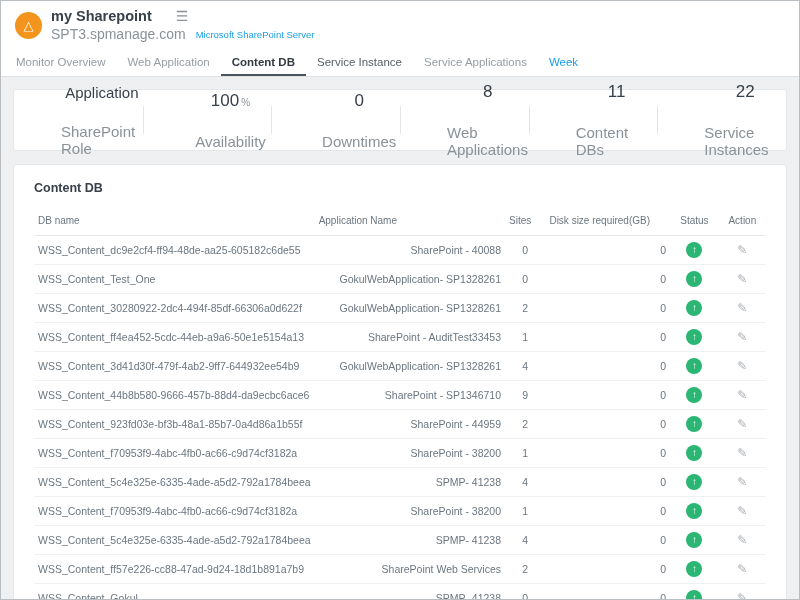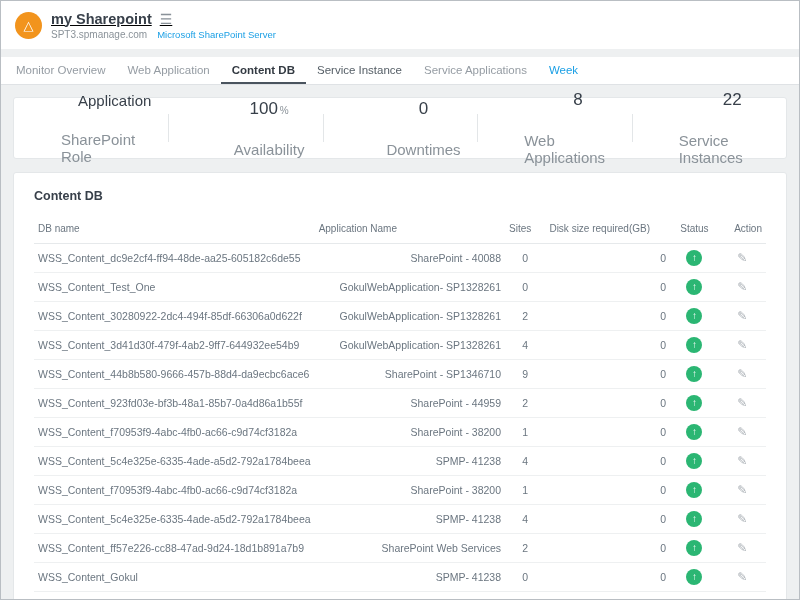--- a/index.html
+++ b/index.html
@@ -24,42 +24,41 @@
     padding: 0 14px;
     flex: 0 0 auto;
   }
   .logo {
     width: 27px; height: 27px; border-radius: 50%;
     background: #f2941d; color: #ffffff;
     display: flex; align-items: center; justify-content: center;
     font-size: 13px; margin-right: 9px; flex: 0 0 auto;
   }
   .title-block { display: flex; flex-direction: column; }
-  .title-row { display: flex; align-items: center; gap: 8px; text-decoration: underline; }
+  .title-row { display: flex; align-items: center; gap: 24px; }
   .monitor-title { font-size: 14.5px; font-weight: bold; color: #38404a; }
   .hamburger { color: #8a9299; font-size: 14px; cursor: pointer; }
   .subtitle-row { display: flex; align-items: center; gap: 10px; margin-top: 2px; }
-  .host-text { font-size: 10px; color: #8a9299; }
+  .host-text { font-size: 14px; color: #8a9299; }
   .server-link { font-size: 9.5px; color: #1a9fe5; cursor: pointer; }
   .header-spacer { flex: 1; }
   .time-select {
     border: 1px solid #d0d4d8; border-radius: 3px;
     background: #ffffff; color: #5a636c;
     font-size: 11px; padding: 5px 12px;
     cursor: pointer; white-space: nowrap;
   }
 
   
   .tab-bar {
     background: #ffffff;
     border-bottom: 1px solid #dfe2e5;
     display: flex; align-items: stretch;
     height: 28px; padding: 0 4px;
     flex: 0 0 auto;
-    margin-top: 8px;
   }
   .tab {
     font-size: 11.5px; color: #959ca3;
     padding: 0 11px; display: flex; align-items: center;
     cursor: pointer; border-bottom: 2px solid transparent;
   }
   .tab.active { color: #333a42; border-bottom-color: #4a545e; font-weight: bold; }
   .tab.dark { color: #555e66; }
   .tab.more-link { color: #1a9fe5; }
 
@@ -158,38 +157,42 @@
         <div class="stat-value"><span>100</span><span class="pct">%</span></div>
         <div class="stat-label">Availability</div>
       </div>
       <div class="stat">
         <div class="stat-value">0</div>
         <div class="stat-label">Downtimes</div>
       </div>
       <div class="stat">
         <div class="stat-value">8</div>
         <div class="stat-label">Web Applications</div>
+      </div>
+      <div class="stat">
+        <div class="stat-value">11</div>
+        <div class="stat-label">Content DBs</div>
       </div>
       <div class="stat">
         <div class="stat-value">22</div>
         <div class="stat-label">Service Instances</div>
       </div>
     </div>
 
     <div class="card table-card">
       <div class="card-title">Content DB</div>
       <table class="db-table">
         <thead>
           <tr>
             <th>DB name</th>
             <th class="col-app">Application Name</th>
             <th class="col-sites">Sites</th>
             <th class="col-disk">Disk size required(GB)</th>
             <th class="col-status" style="text-align:center;">Status</th>
-            <th class="col-action" style="text-align:right;">Action</th>
+            <th class="col-action" style="text-align:center;">Action</th>
           </tr>
         </thead>
         <tbody>
             <tr>
     <td>WSS_Content_dc9e2cf4-ff94-48de-aa25-605182c6de55</td>
     <td class="col-app">SharePoint - 40088</td>
     <td class="col-sites">0</td>
     <td class="col-disk">0</td>
     <td class="col-status"><span class="status-dot">↑</span></td>
     <td class="col-action"><span class="edit-icon">✎</span></td>
@@ -204,20 +207,28 @@
   </tr>
             <tr>
     <td>WSS_Content_30280922-2dc4-494f-85df-66306a0d622f</td>
     <td class="col-app">GokulWebApplication- SP1328261</td>
     <td class="col-sites">2</td>
     <td class="col-disk">0</td>
     <td class="col-status"><span class="status-dot">↑</span></td>
     <td class="col-action"><span class="edit-icon">✎</span></td>
   </tr>
             <tr>
+    <td>WSS_Content_ff4ea452-5cdc-44eb-a9a6-50e1e5154a13</td>
+    <td class="col-app">SharePoint - AuditTest33453</td>
+    <td class="col-sites">1</td>
+    <td class="col-disk">0</td>
+    <td class="col-status"><span class="status-dot">↑</span></td>
+    <td class="col-action"><span class="edit-icon">✎</span></td>
+  </tr>
+            <tr>
     <td>WSS_Content_3d41d30f-479f-4ab2-9ff7-644932ee54b9</td>
     <td class="col-app">GokulWebApplication- SP1328261</td>
     <td class="col-sites">4</td>
     <td class="col-disk">0</td>
     <td class="col-status"><span class="status-dot">↑</span></td>
     <td class="col-action"><span class="edit-icon">✎</span></td>
   </tr>
             <tr>
     <td>WSS_Content_44b8b580-9666-457b-88d4-da9ecbc6ace6</td>
     <td class="col-app">SharePoint - SP1346710</td>

